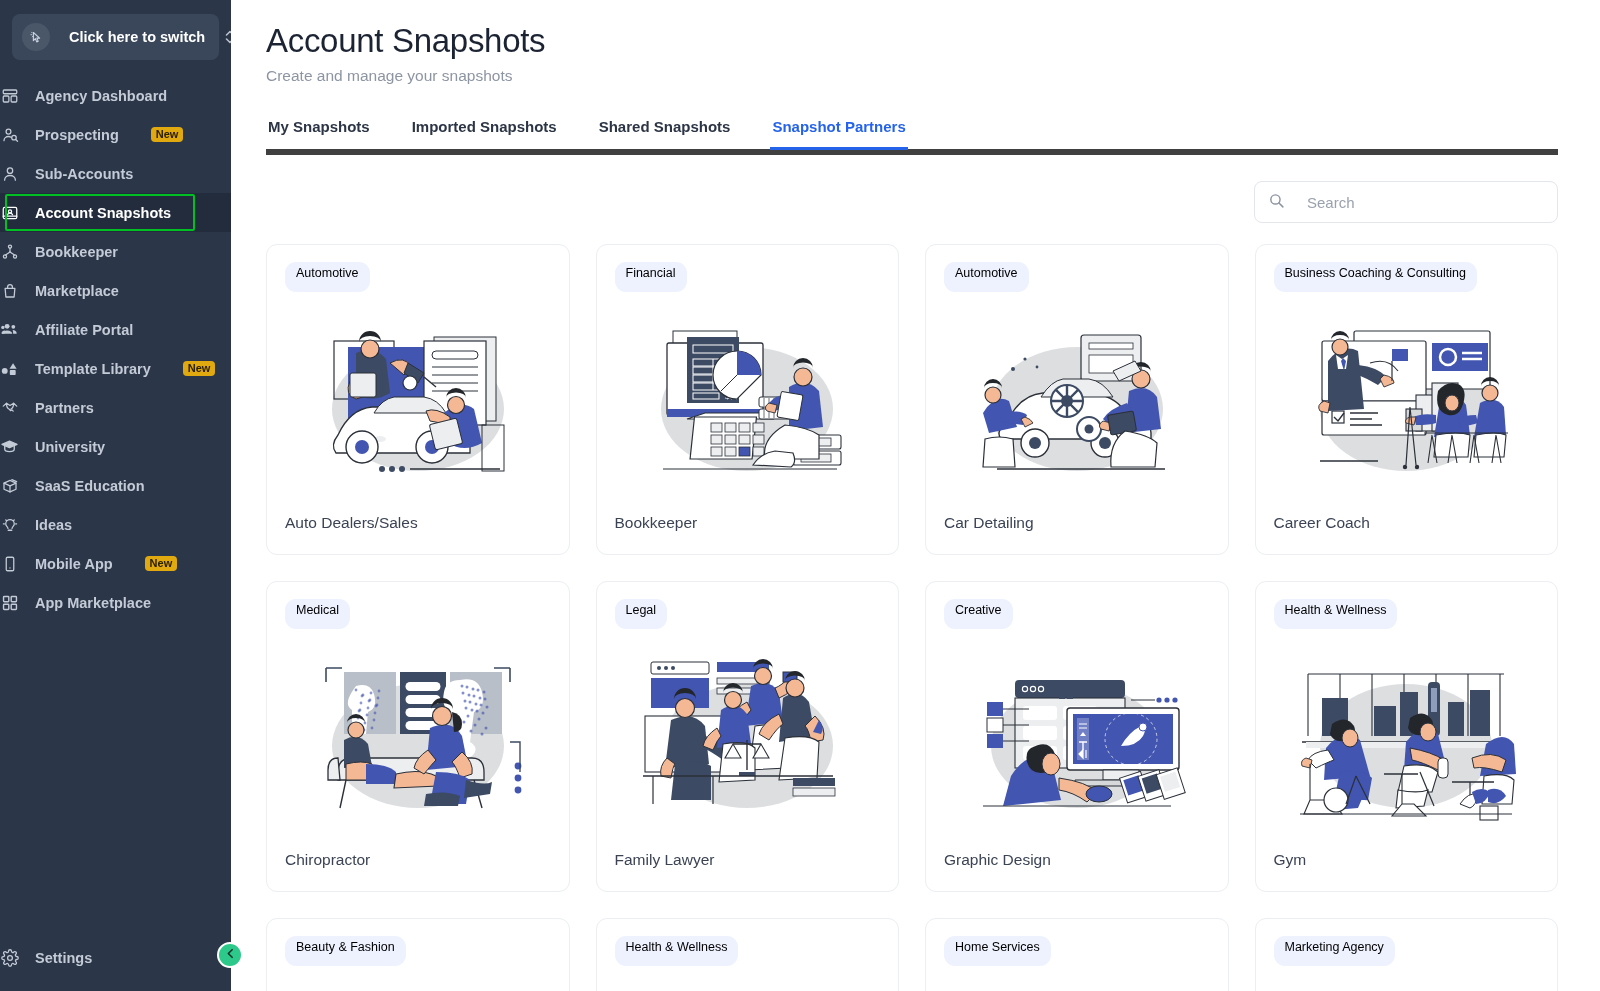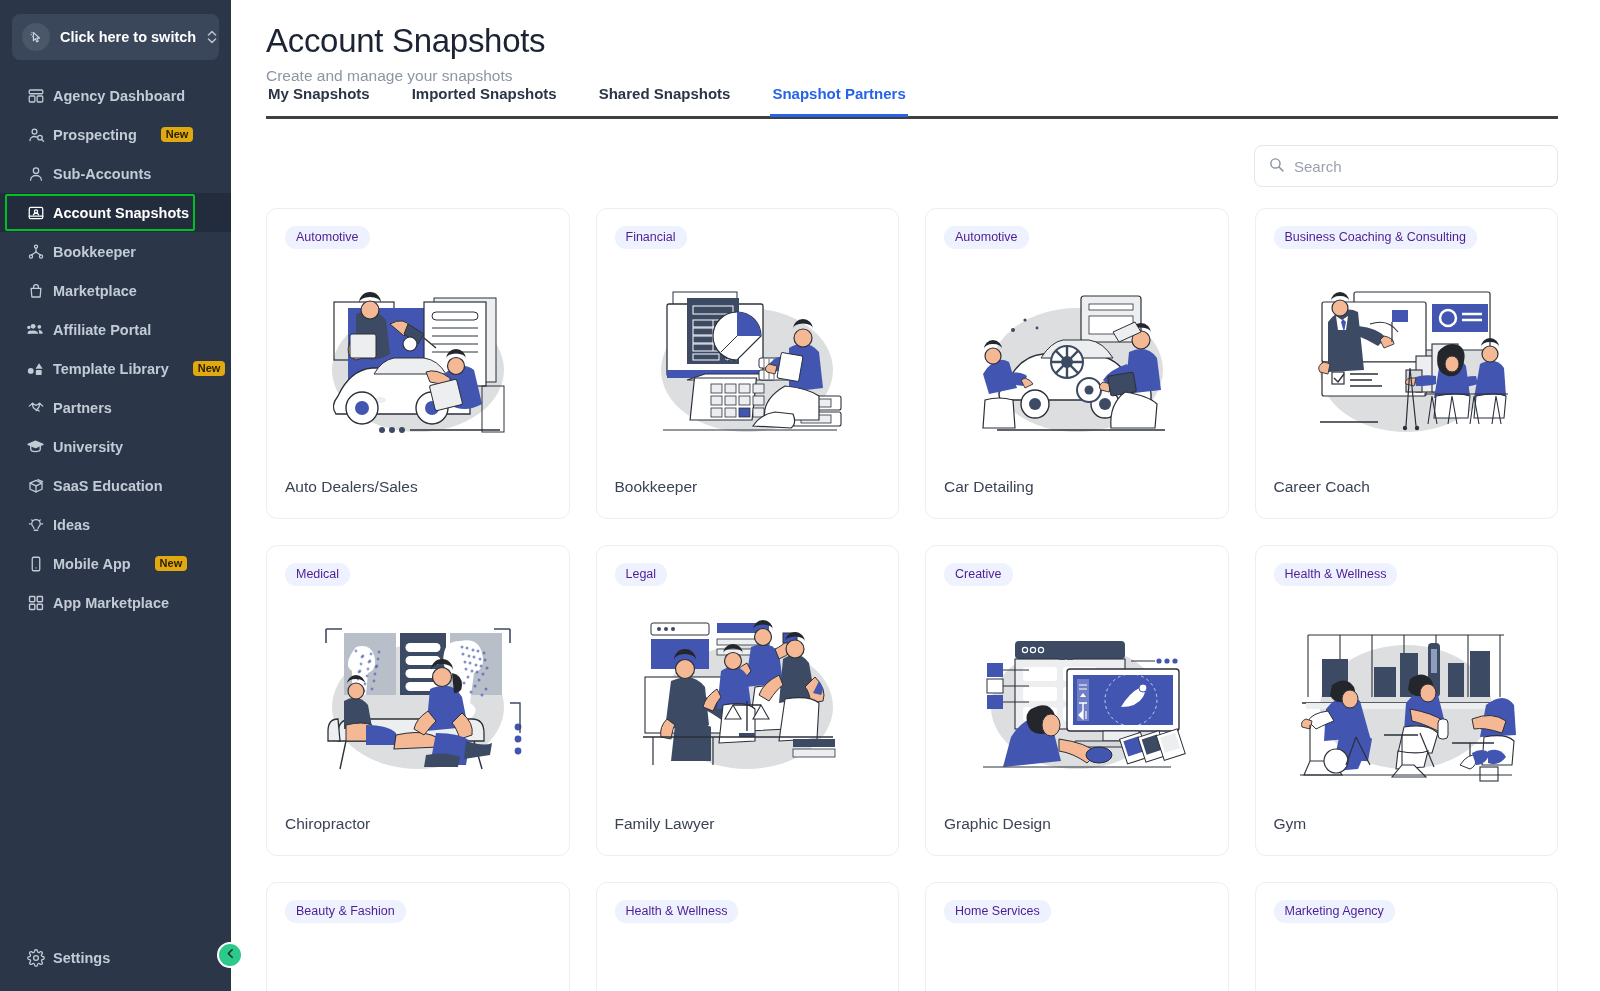--- a/index.html
+++ b/index.html
@@ -18,42 +18,42 @@
     position: relative;
     display: flex; flex-direction: column;
   }
   .switcher {
     margin: 14px 12px 10px 12px;
     height: 46px;
     background: #3a475b;
     border-radius: 8px;
     display: flex; align-items: center;
     padding: 0 10px;
-    gap: 10px;
+    gap: 19px;
     cursor: pointer;
   }
   .switcher-avatar {
     width: 28px; height: 28px; border-radius: 50%;
     background: #4a5769;
     display: flex; align-items: center; justify-content: center;
     flex: 0 0 auto;
   }
   .switcher-label {
     flex: 1 1 auto;
     color: #ffffff; font-size: 14.5px; font-weight: bold;
     white-space: nowrap;
   }
   .switcher-caret { color: #b7c0cc; display: flex; flex-direction: column; align-items: center; }
 
   .nav { flex: 1 1 auto; padding-top: 6px; }
   .nav-item {
     height: 39px;
     display: flex; align-items: center;
-    padding-left: 26px;
-    gap: 8px;
+    padding-left: 0;
+    gap: 16px;
     color: #c3cbd6;
     font-size: 14.5px;
     font-weight: bold;
     cursor: pointer;
     position: relative;
   }
   .nav-item .nav-icon { width: 19px; height: 19px; flex: 0 0 19px; display:flex; align-items:center; justify-content:center; }
   .nav-item.active {
     background: #222c3c;
     color: #ffffff;
@@ -86,38 +86,39 @@
     flex: 1 1 auto; height: 991px;
     background: #ffffff;
     padding: 22px 42px 0 35px;
     overflow: hidden;
     position: relative;
   }
   .page-title { font-size: 33px; color: #1c2434; font-weight: normal; letter-spacing: -0.3px; }
   .page-sub { font-size: 15.5px; color: #8d95a3; margin-top: 7px; }
 
   .tabs {
+    margin-top: 33px;
     display: flex; gap: 38px;
-    border-bottom: 3px solid #404040;
+    border-bottom: 6px solid #404040;
     position: relative;
   }
   .tab {
     font-size: 15px; font-weight: bold; color: #2c3545;
     padding: 0 2px 12px 2px;
     cursor: pointer;
     border-bottom: 3px solid transparent;
     margin-bottom: -1px;
   }
   .tab.active { color: #2563eb; border-bottom-color: #2563eb; }
 
   .search-row { display: flex; justify-content: flex-end; margin-top: 26px; }
   .search-box {
     width: 304px; height: 42px;
     border: 1px solid #e3e6eb; border-radius: 8px;
-    display: flex; align-items: center; gap: 9px;
+    display: flex; align-items: center; gap: 22px;
     padding: 0 13px;
     background: #fff;
   }
   .search-box input {
     border: none; outline: none; flex: 1 1 auto;
     font-size: 15px; color: #3b4354;
     font-family: "Liberation Sans", sans-serif;
     background: transparent;
   }
   .search-box input::placeholder { color: #9aa1ad; }
@@ -132,24 +133,24 @@
     border: 1px solid #eceef1; border-radius: 11px;
     background: #fff;
     height: 311px;
     padding: 17px 18px 0 18px;
     display: flex; flex-direction: column;
     cursor: pointer;
     overflow: hidden;
   }
   .card-tag {
     align-self: flex-start;
-    background: #eef2fe; color: #4c1d95;
+    background: #eef2fe; color: #000000;
     font-size: 12.5px;
     border-radius: 11px;
-    padding: 4px 11px 5px 11px;
+    padding: 4px 11px 12px 11px;
     white-space: nowrap;
   }
   .card-art { flex: 1 1 auto; display: flex; align-items: center; justify-content: center; min-height: 0; }
   .card-art svg { width: 228px; height: 172px; display:block; }
   .card-title {
     font-size: 15.5px; color: #3b4354;
     padding-bottom: 22px;
   }
 </style>
 </head>

